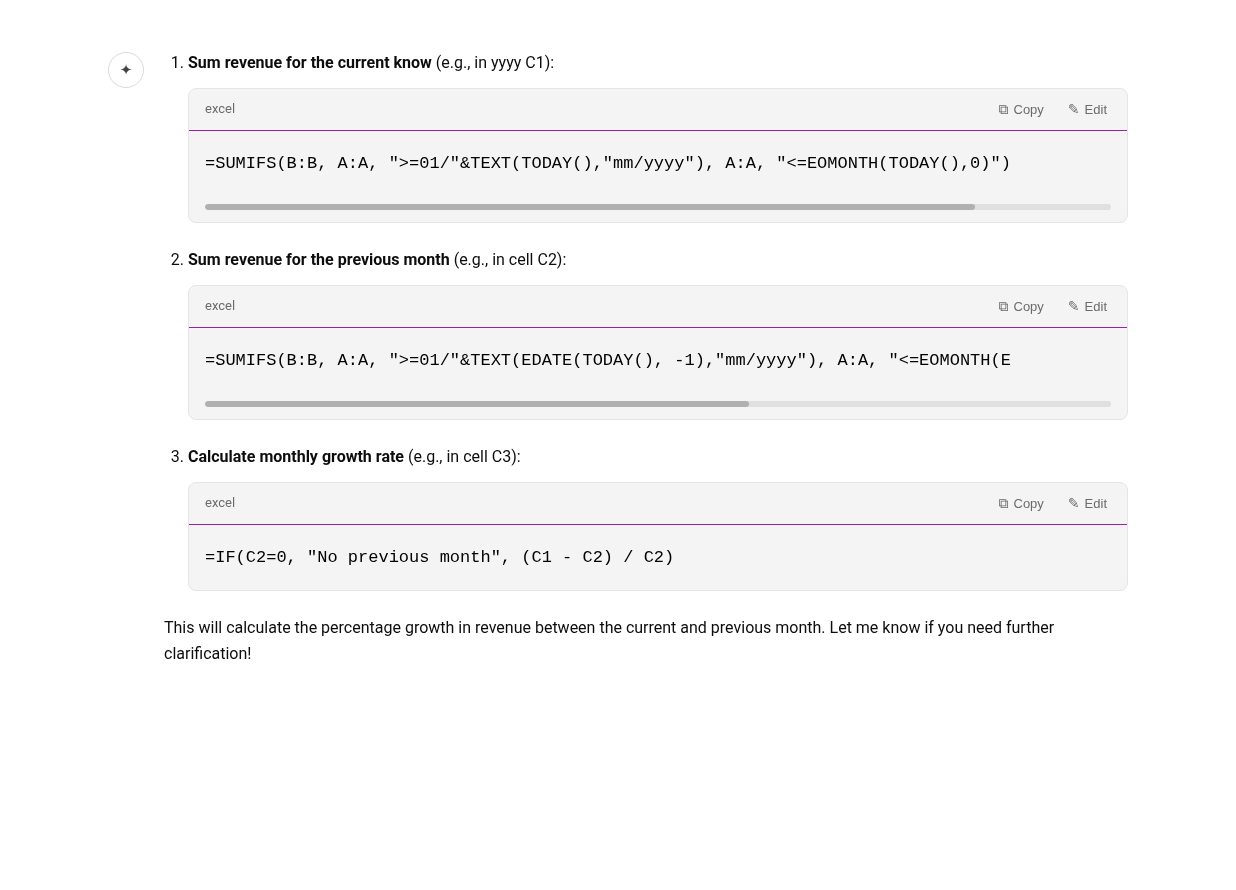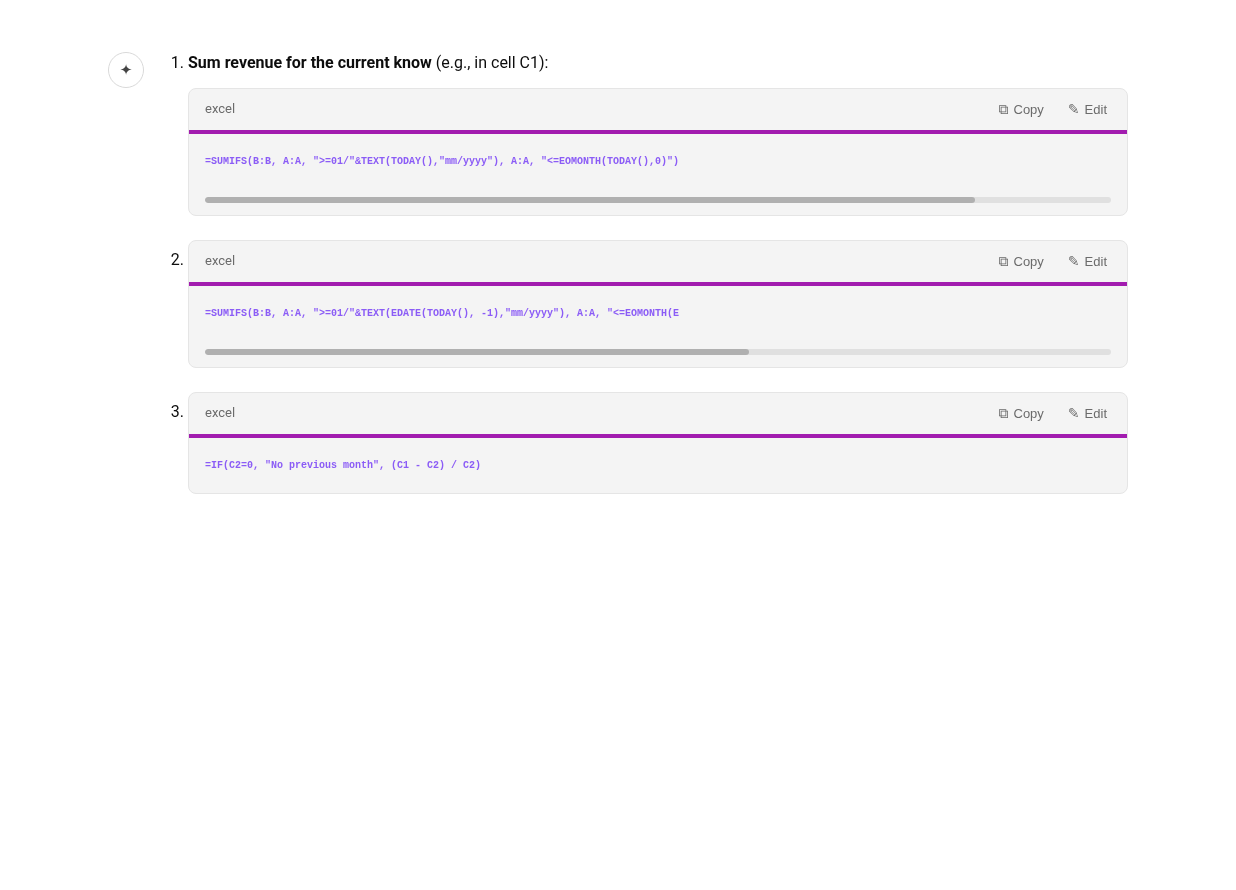--- a/index.html
+++ b/index.html
@@ -79,21 +79,21 @@
       overflow: hidden;
       margin-top: 8px;
     }
 
     .code-header {
       display: flex;
       flex-direction: row;
       justify-content: space-between;
       align-items: flex-start;
       padding: 10px 16px;
-      border-bottom: 4px solid #a21caf;
+      border-bottom: 1px solid #a21caf;
     }
 
     .code-lang {
       font-size: 13px;
       color: #6b6b6b;
     }
 
     .code-actions {
       display: flex;
       flex-direction: row;
@@ -118,25 +118,24 @@
       font-size: 14px;
     }
 
     .code-body {
       padding: 20px 16px;
       overflow-x: auto;
     }
 
     .code-body pre {
       font-family: "SFMono-Regular", Consolas, "Liberation Mono", Menlo, Courier, monospace;
-      font-size: 10px;
-      color: #8b5cf6;
+      font-size: 17px;
+      color: #000000;
       white-space: pre;
       line-height: 1.5;
-      font-weight: bold;
     }
 
     .scrollbar-track {
       height: 6px;
       background-color: #e0e0e0;
       border-radius: 3px;
       margin: 8px 16px 12px;
       overflow: hidden;
     }
 
@@ -167,21 +166,21 @@
       <text x="18" y="23" text-anchor="middle" font-size="15" font-family="Arial" fill="#444" font-weight="300">✦</text>
     </svg>
   </div>
 
   <div class="content">
 
     <ol>
 
       <li>
         <div class="step-label">
-          <strong>Sum revenue for the current know</strong><span> (e.g., in cell C1):</span>
+          <strong>Sum revenue for the current know</strong><span> (e.g., in yyyy C1):</span>
         </div>
         <div class="code-block">
           <div class="code-header">
             <span class="code-lang">excel</span>
             <div class="code-actions">
               <button class="code-action-btn">
                 <span class="code-action-icon">⧉</span>
                 <span>Copy</span>
               </button>
               <button class="code-action-btn">
@@ -193,20 +192,23 @@
           <div class="code-body">
             <pre>=SUMIFS(B:B, A:A, "&gt;=01/"&amp;TEXT(TODAY(),"mm/yyyy"), A:A, "&lt;=EOMONTH(TODAY(),0)")</pre>
           </div>
           <div class="scrollbar-track">
             <div class="scrollbar-thumb" style="width: 85%;"></div>
           </div>
         </div>
       </li>
 
       <li>
+        <div class="step-label">
+          <strong>Sum revenue for the previous month</strong><span> (e.g., in cell C2):</span>
+        </div>
         <div class="code-block">
           <div class="code-header">
             <span class="code-lang">excel</span>
             <div class="code-actions">
               <button class="code-action-btn">
                 <span class="code-action-icon">⧉</span>
                 <span>Copy</span>
               </button>
               <button class="code-action-btn">
                 <span class="code-action-icon">✎</span>
@@ -217,20 +219,23 @@
           <div class="code-body">
             <pre>=SUMIFS(B:B, A:A, "&gt;=01/"&amp;TEXT(EDATE(TODAY(), -1),"mm/yyyy"), A:A, "&lt;=EOMONTH(E</pre>
           </div>
           <div class="scrollbar-track">
             <div class="scrollbar-thumb" style="width: 60%;"></div>
           </div>
         </div>
       </li>
 
       <li>
+        <div class="step-label">
+          <strong>Calculate monthly growth rate</strong><span> (e.g., in cell C3):</span>
+        </div>
         <div class="code-block">
           <div class="code-header">
             <span class="code-lang">excel</span>
             <div class="code-actions">
               <button class="code-action-btn">
                 <span class="code-action-icon">⧉</span>
                 <span>Copy</span>
               </button>
               <button class="code-action-btn">
                 <span class="code-action-icon">✎</span>
@@ -239,14 +244,15 @@
             </div>
           </div>
           <div class="code-body">
             <pre>=IF(C2=0, "No previous month", (C1 - C2) / C2)</pre>
           </div>
         </div>
       </li>
 
     </ol>
 
+    <p class="footer-text">This will calculate the percentage growth in revenue between the current and previous month. Let me know if you need further clarification!</p>
   </div>
 </div>
 
 </body></html>

